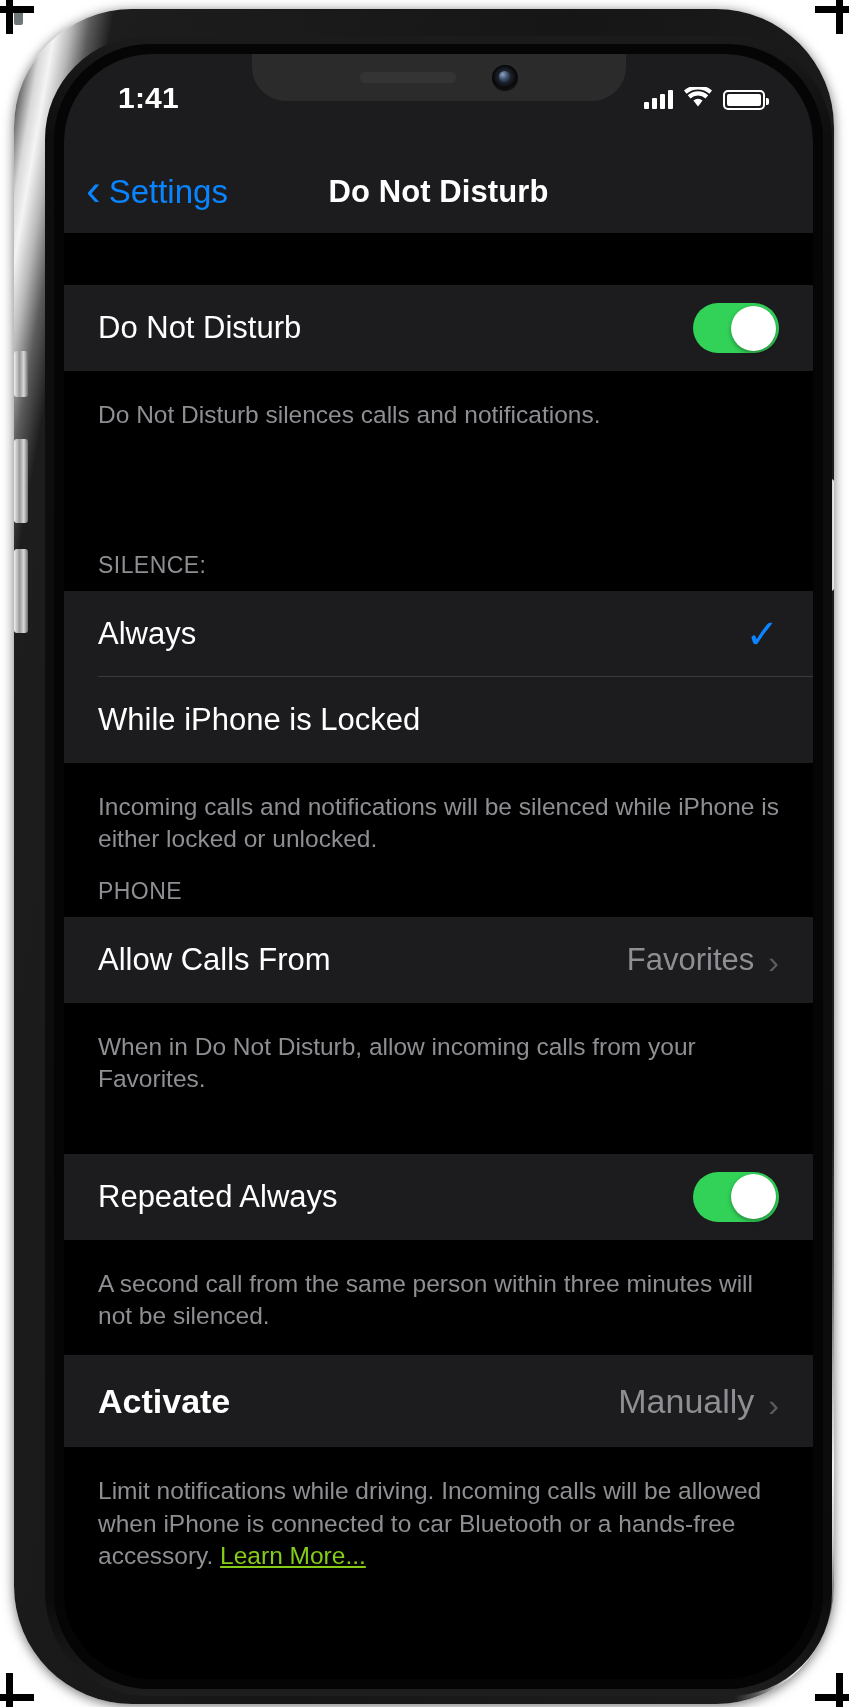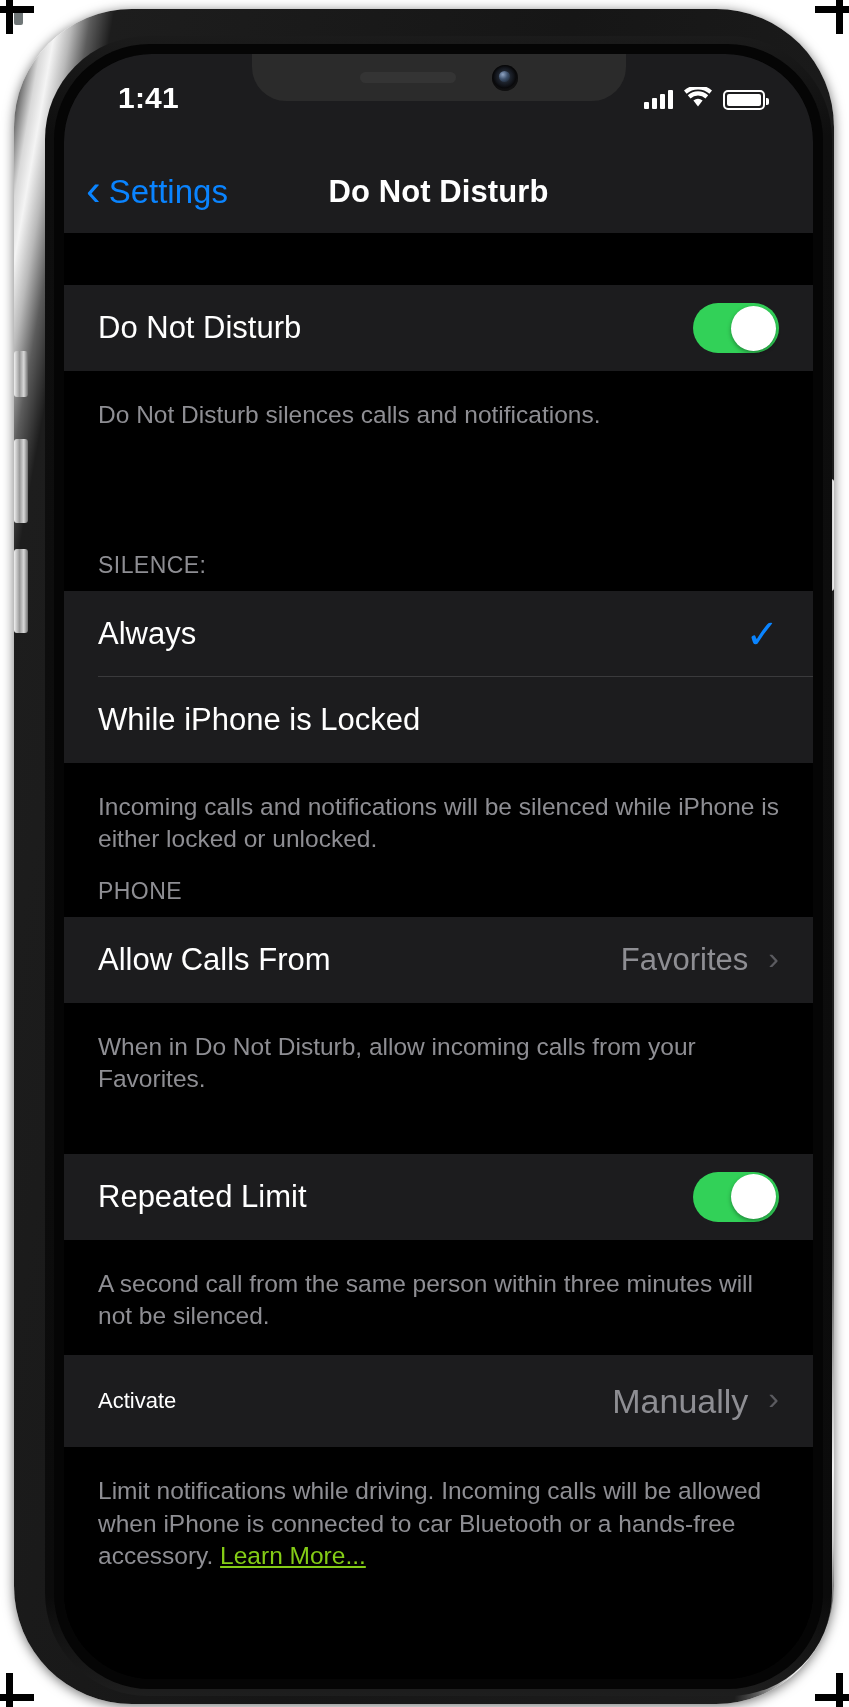--- a/index.html
+++ b/index.html
@@ -153,22 +153,22 @@
   }
   .row {
     position:relative;
     display:flex; align-items:center; justify-content:space-between;
     padding: 0 34px 0 34px;
     min-height: 86px;
     background:#1c1c1e;
   }
   .row.tall { min-height: 92px; }
   .row-label { font-size: 31px; color:#fff; }
-  .row-label.big { font-size: 22px; }
-  .row-right { display:flex; align-items:flex-start; gap:20px; }
+  .row-label.big { font-size: 34px; font-weight: bold; }
+  .row-right { display:flex; align-items:flex-end; gap:14px; }
   .row-value { font-size: 31px; color:#8e8e93; }
   .row-value.big { font-size: 34px; }
   .chevron { color:#5b5b60; font-size:32px; font-weight:400; line-height:1; }
   .sep {
     position:absolute; left:34px; right:0; bottom:0; height:1px;
     background:#3a3a3c;
   }
 
   
   .switch {
@@ -300,21 +300,21 @@
         <span class="row-right">
           <span class="row-value">Favorites</span>
           <span class="chevron">›</span>
         </span>
       </div>
 
       <div class="footer">When in Do Not Disturb, allow incoming calls from your Favorites.</div>
       <div class="spacer-sm"></div>
 
       <div class="row">
-        <span class="row-label">Repeated Limit</span>
+        <span class="row-label">Repeated Always</span>
         <span class="switch on">
             <span class="knob"></span>
           </span>
       </div>
 
       <div class="footer">A second call from the same person within three minutes will not be silenced.</div>
 
 
       <div class="row tall">
         <span class="row-label big">Activate</span>

